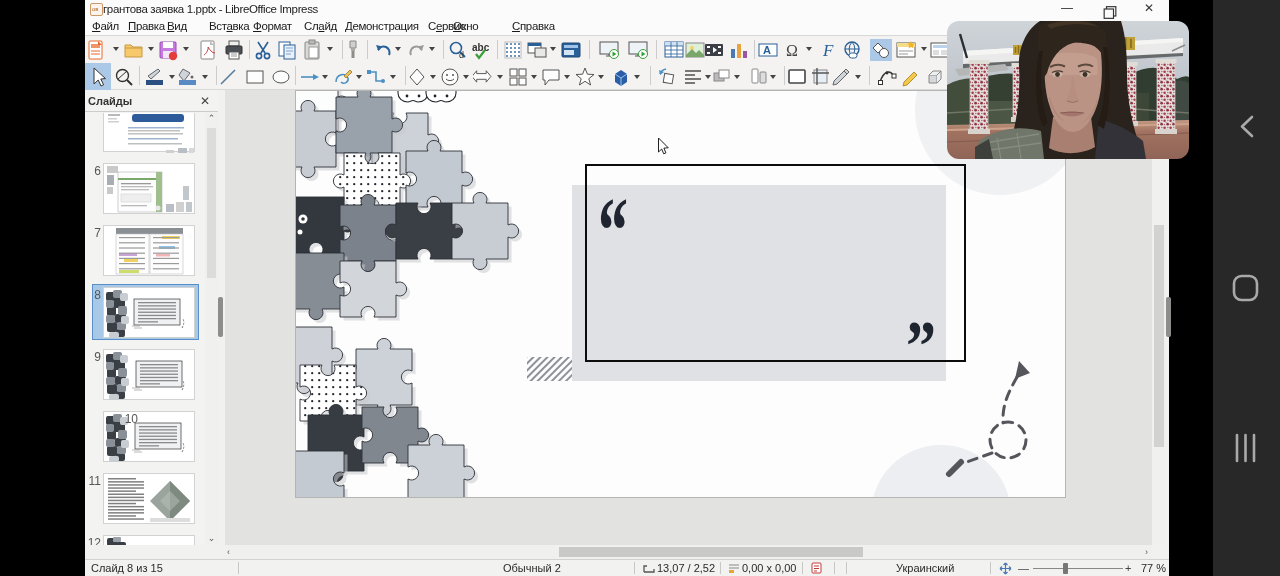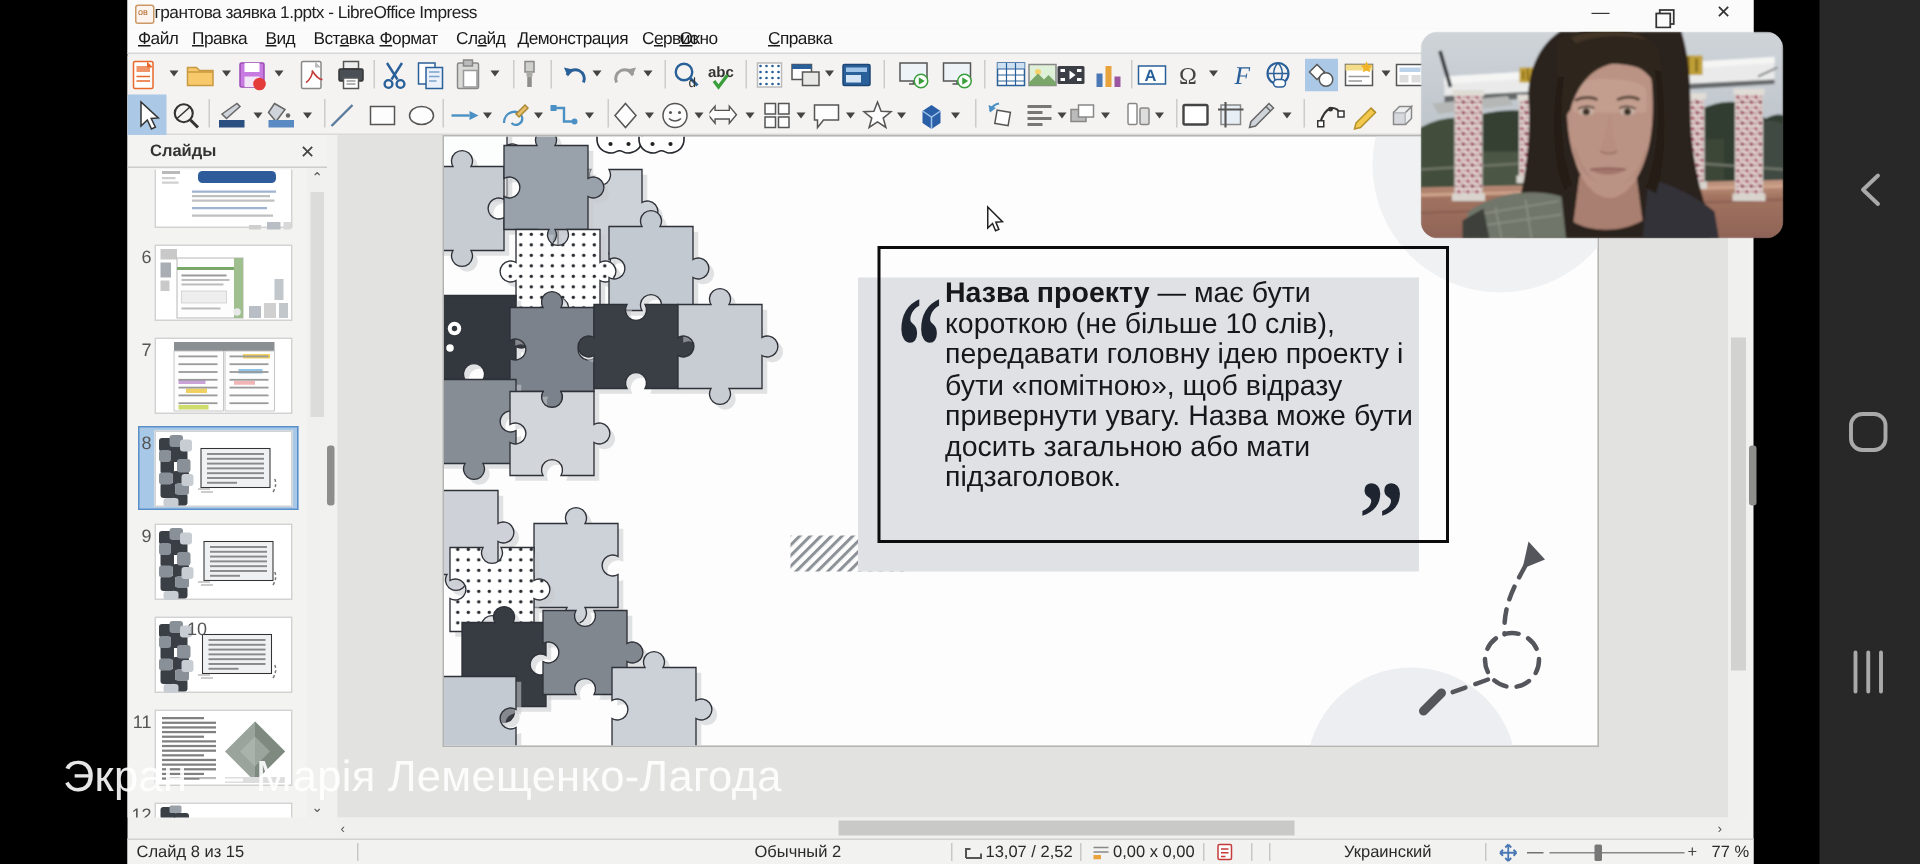--- a/index.html
+++ b/index.html
@@ -18,21 +18,21 @@
   
   #tb1 { position:absolute; left:0; top:37px; width:100%; height:26px; background:#f4f3f1; }
   #tb2 { position:absolute; left:0; top:63px; width:100%; height:27px; background:#f4f3f1; border-bottom:1px solid #d9d9d7;}
   .ic { position:absolute; top:2px; width:22px; height:22px; }
   .ic svg { width:22px; height:22px; }
   .da { position:absolute; top:9px; width:0; height:0; border-left:3.5px solid transparent; border-right:3.5px solid transparent; border-top:4px solid #444; }
   .sep { position:absolute; top:3px; width:1px; height:19px; background:#ccc; }
   
   #panel { position:absolute; left:0; top:90px; width:133px; height:455px; background:#f3f3f1; }
   #panelhead { position:absolute; left:0; top:0; width:133px; height:22px; border-bottom:1px solid #ccc; }
-  #panelhead .lbl { position:absolute; left:15px; top:5px; font-size:11px; font-weight:bold; color:#333; }
+  #panelhead .lbl { position:absolute; left:3px; top:5px; font-size:11px; font-weight:bold; color:#333; }
   #panelhead .x { position:absolute; right:8px; top:4px; font-size:12px; color:#444; }
   .thumb { position:absolute; left:18px; width:92px; background:#fff; border:1px solid #d2d2d2; }
   .tnum { position:absolute; left:0px; width:16px; text-align:right; font-size:12px; color:#555; }
   #psb { position:absolute; left:120px; top:22px; width:13px; height:433px; background:#f0f0ee; }
   #psb .arr { position:absolute; left:0; width:13px; height:13px; color:#555; font-size:9px; text-align:center; line-height:13px;}
   #psb .pth { position:absolute; left:2px; top:16px; width:9px; height:150px; background:#dcdcda; border-radius:0px; }
   
   #work { position:absolute; left:140px; top:90px; width:927px; height:455px; background:#e2e2e0; }
   #canvas { position:absolute; left:71px; top:1px; width:769px; height:406px; background:#fdfdfd; outline:1px solid #b5b5b3; overflow:hidden; }
   #slidegfx { position:absolute; left:0; top:0; width:769px; height:406px; }
@@ -71,21 +71,21 @@
       <div class="wbtn" style="left:975px;">—</div>
       <svg class="wbtn" style="left:1018px;top:4px;" width="12" height="12" viewBox="0 0 12 12">
           <rect x="3" y="1" width="8" height="8" fill="none" stroke="#333" stroke-width="1"></rect>
           <rect x="1" y="3" width="8" height="8" fill="#fbfbfb" stroke="#333" stroke-width="1"></rect>
         </svg>
       <div class="wbtn" style="left:1057px;">✕</div>
     </div>
     <div id="menubar">
       <span style="left:7px;"><u>Ф</u>айл</span>
       <span style="left:43px;"><u>П</u>равка</span>
-      <span style="left:92px;"><u>В</u>ид</span>
+      <span style="left:82px;"><u>В</u>ид</span>
       <span style="left:124px;">Вст<u>а</u>вка</span>
       <span style="left:168px;"><u>Ф</u>ормат</span>
       <span style="left:219px;">Сл<u>а</u>йд</span>
       <span style="left:260px;"><u>Д</u>емонстрация</span>
       <span style="left:343px;">С<u>е</u>рвис</span>
       <span style="left:368px;"><u>О</u>кно</span>
       <span style="left:427px;"><u>С</u>правка</span>
     </div>
     <div id="tb1">
         <span class="ic" style="left:0px;top:2px;"><svg viewBox="0 0 22 22" width="22" height="22">
@@ -675,21 +675,20 @@
                 <circle cx="712" cy="349" r="18"></circle>
                 <path d="M696,362 L668,372"></path>
               </g>
               <path d="M719,288 L723,270 L734,282 Z" fill="#55565c"></path>
               <path d="M665,371 L653,383" stroke="#55565c" stroke-width="6" stroke-linecap="round"></path>
               <path d="M362.5,47 L362.5,61 L365.7,58 L367.7,62.8 L369.9,61.9 L367.9,57.1 L372.3,56.8 Z" fill="#fdfdfd" stroke="#222" stroke-width="1"></path>
             </svg>
           </div>
         <div id="qshadow"></div>
         <div id="qbox"></div>
-        <div id="qtext"><b>Назва проекту</b> — має бути короткою (не більше 10 слів), передавати головну ідею проекту і бути «помітною», щоб відразу привернути увагу. Назва може бути досить загальною або мати підзаголовок.</div>
         <div class="qmark" style="left:302px; top:86px; font-size:60px; transform:scaleY(1.6); transform-origin:0 0;">“</div>
         <div class="qmark" style="left:610px; top:214px; font-size:60px; transform:scaleY(1.2); transform-origin:0 0;">”</div>
       </div>
     </div>
     <div id="vsb">
         <div class="pth"></div>
       </div>
     <div id="hsb">
       <div class="arr" style="position:absolute;left:2px;top:2px;font-size:9px;color:#555;">‹</div>
       <div class="pth"></div>
@@ -816,14 +815,13 @@
           <path d="M105 51.5 q5.5 -3 11 -0.5 M132.5 51 q5.5 -2.5 11 0.5" stroke="#4a3a30" stroke-width="1.1" fill="none"></path>
           <path d="M125 56 C124 66 122 74 119 80 C122 82.5 129 82.5 132 80 C129 74 127.5 66 127 56 Z" fill="#b18878" opacity="0.4"></path>
           <path d="M120 80 q6 3 11 0" stroke="#9a7263" stroke-width="1" fill="none"></path>
           <path d="M113 92 C119 90 131 90 137 92 C131 96.5 119 96.5 113 92 Z" fill="#a3756c"></path>
           <path d="M113 92 C121 91 129 91 137 92" stroke="#875c54" stroke-width="0.9" fill="none"></path>
           <path d="M100 4 C115 -2 140 -2 152 6 C140 2 115 2 104 8 Z" fill="#50402f" opacity="0.6"></path>
           <path d="M103 76 C106 88 112 97 119 101 C110 98 104 88 102 78 Z" fill="#a87f6f" opacity="0.5"></path>
           <path d="M150 78 C147 90 141 98 134 102 C143 99 149 90 151 80 Z" fill="#a87f6f" opacity="0.4"></path>
         </g>
       </svg></div>
-  <div id="subtitle">Экран — Марія Лемещенко-Лагода</div>
 </div>
 
 </body></html>

